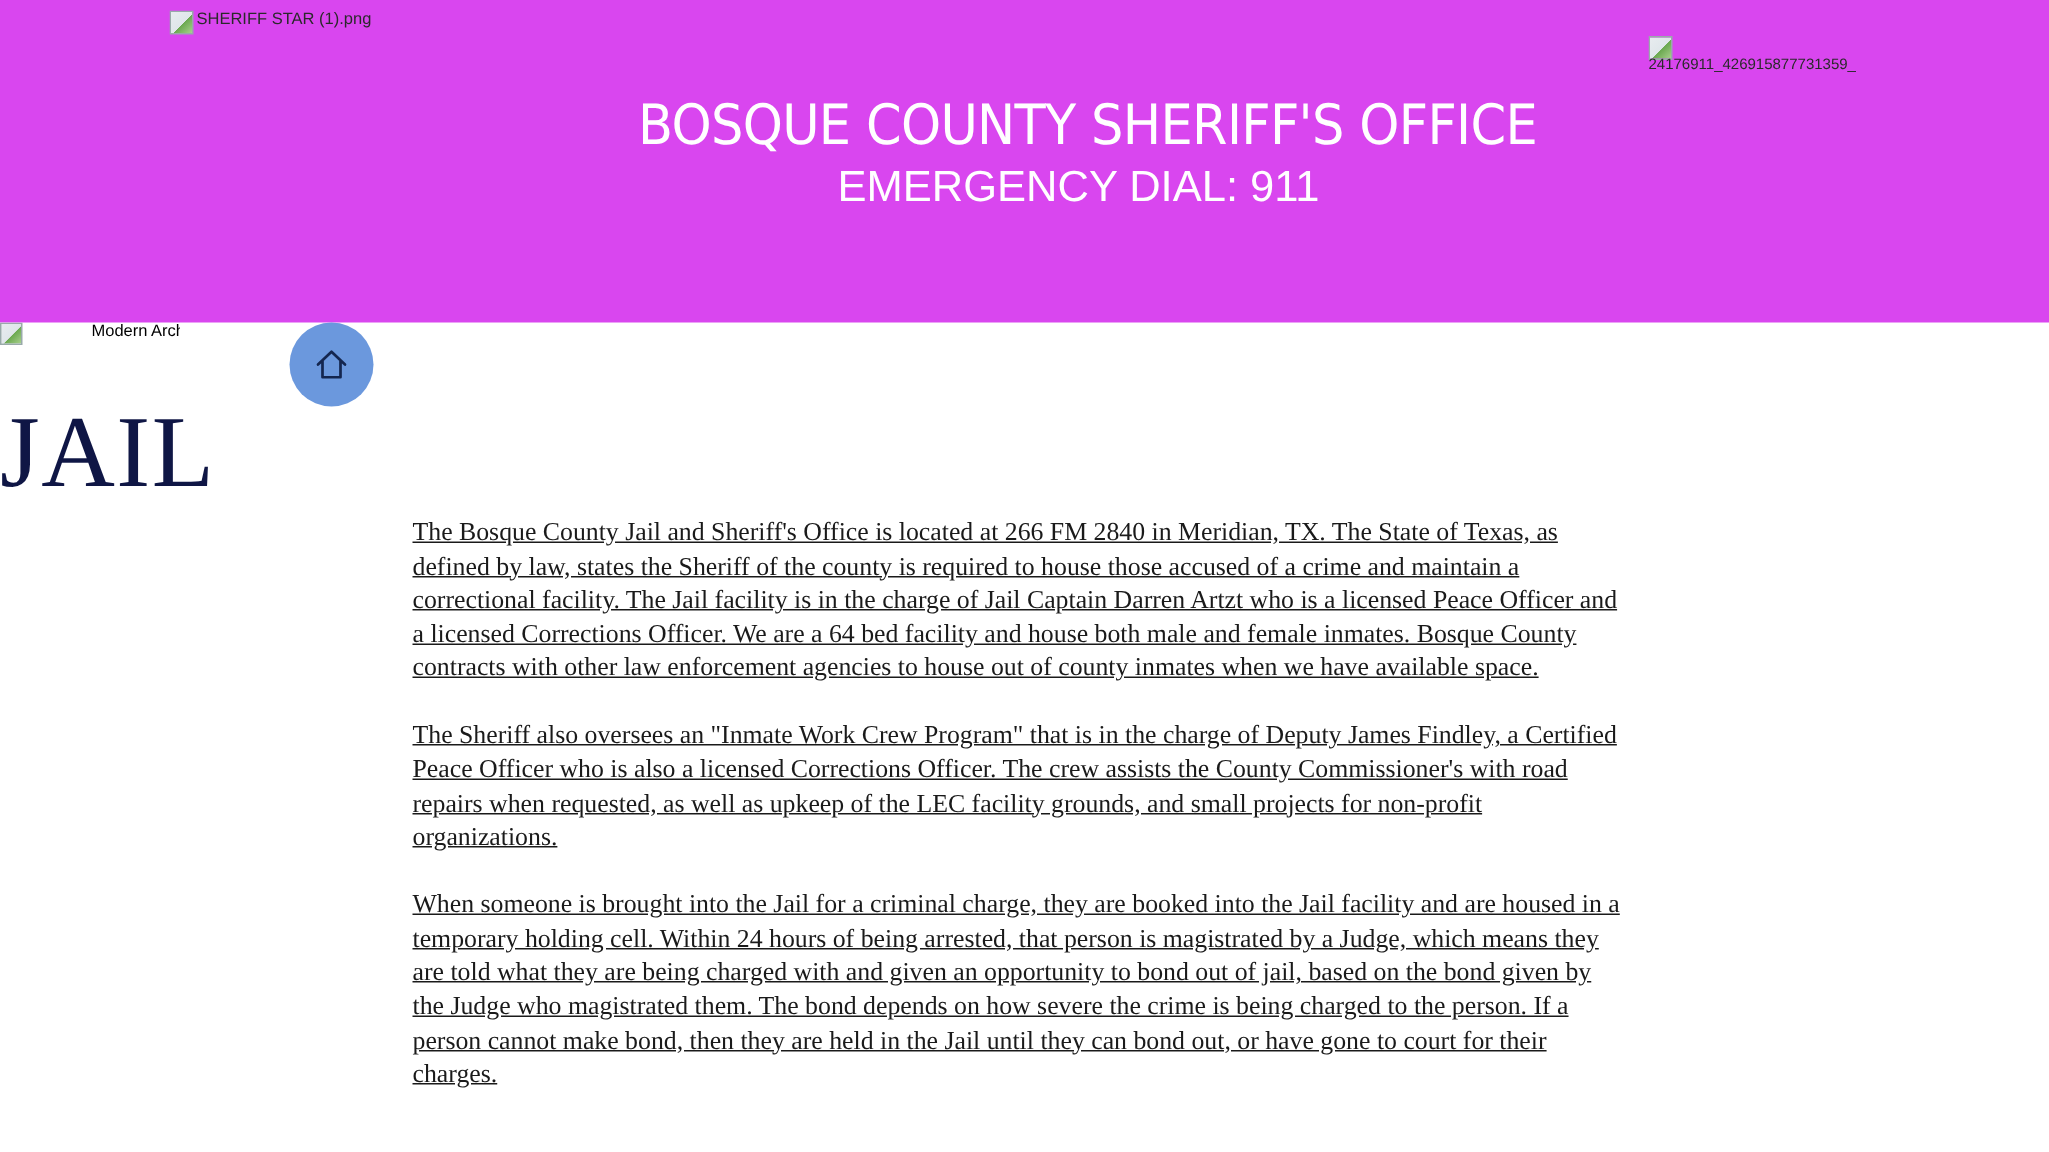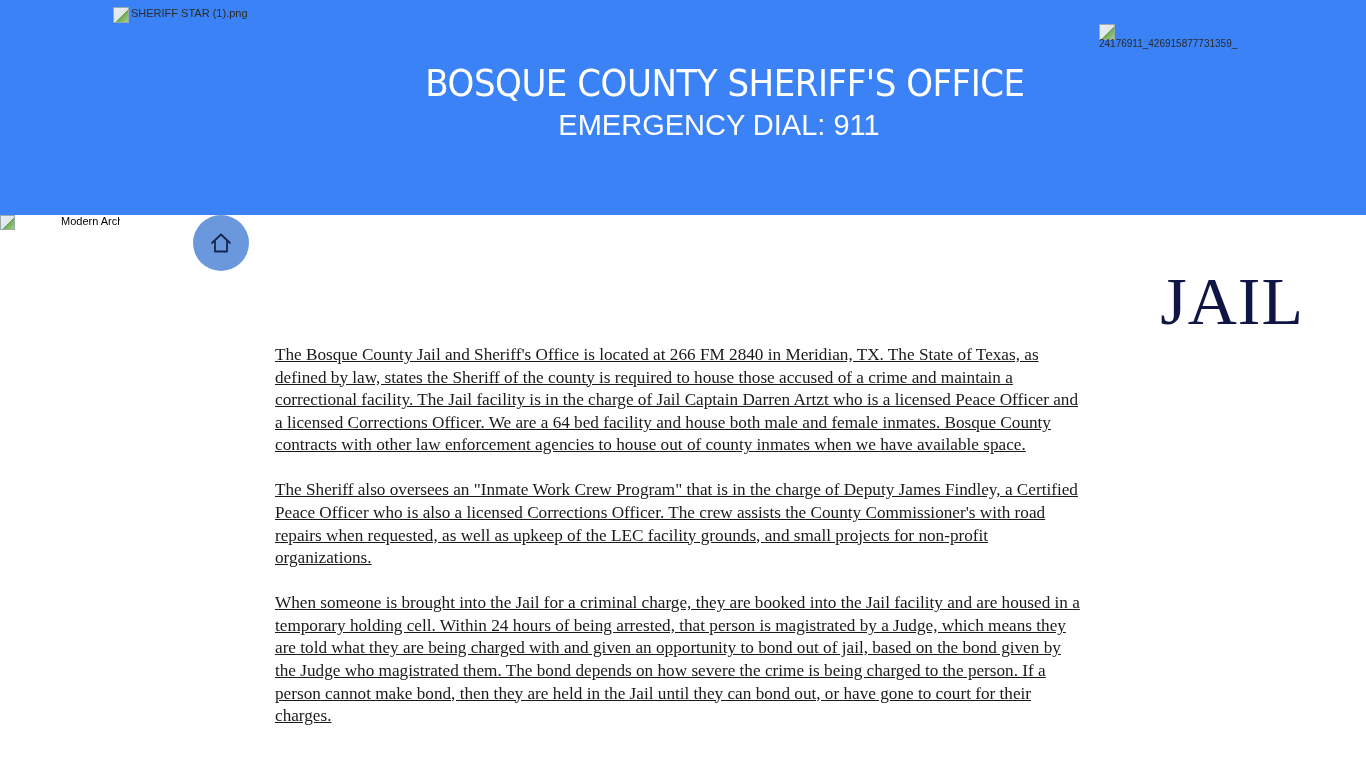--- a/index.html
+++ b/index.html
@@ -4,21 +4,21 @@
   <style>
     html, body { margin: 0; padding: 0; }
     body {
       width: 1366px; height: 768px; overflow: hidden;
       background: #ffffff;
       font-family: "Liberation Serif", serif;
       position: relative;
     }
     .header {
       position: absolute; left: 0; top: 0; width: 1366px; height: 215px;
-      background: #3b82f6;
+      background: #d946ef;
     }
     .broken-img {
       position: absolute; display: flex; align-items: flex-start;
       font-family: "Liberation Sans", sans-serif; font-size: 11px;
       color: #2a2a2a; white-space: nowrap; overflow: hidden;
     }
     .broken-img .ico {
       width: 16px; height: 16px; flex: 0 0 16px;
       background: linear-gradient(135deg, #e8ecef 0%, #dfe6ea 55%, #6aa84f 56%, #a8d08d 100%);
       border: 1px solid #9aa; box-sizing: border-box; margin-right: 2px;
@@ -42,21 +42,21 @@
     }
     .modern-arch { left: 0; top: 215px; width: 120px; height: 18px; color: #000; gap: 44px; }
     .modern-arch .ico { width: 15px; height: 15px; flex-basis: 15px; }
     .home-btn {
       position: absolute; left: 193px; top: 215px; width: 56px; height: 56px;
       border-radius: 50%; background: #6b98dd;
       display: flex; align-items: center; justify-content: center; cursor: pointer;
     }
     .page-heading {
       position: absolute; left: 0; width: 1304px; top: 262px;
-      text-align: right; color: #0f1645;
+      text-align: left; color: #0f1645;
       font-family: "Liberation Serif", serif; font-size: 68px; letter-spacing: 1px;
     }
     .content {
       position: absolute; left: 275px; top: 344px; width: 810px;
       color: #1a1a1a; font-size: 17.2px; line-height: 22.6px;
     }
     .content p { margin: 0 0 22.4px 0; text-decoration: underline; }
   </style>
 </head>
 <body>

